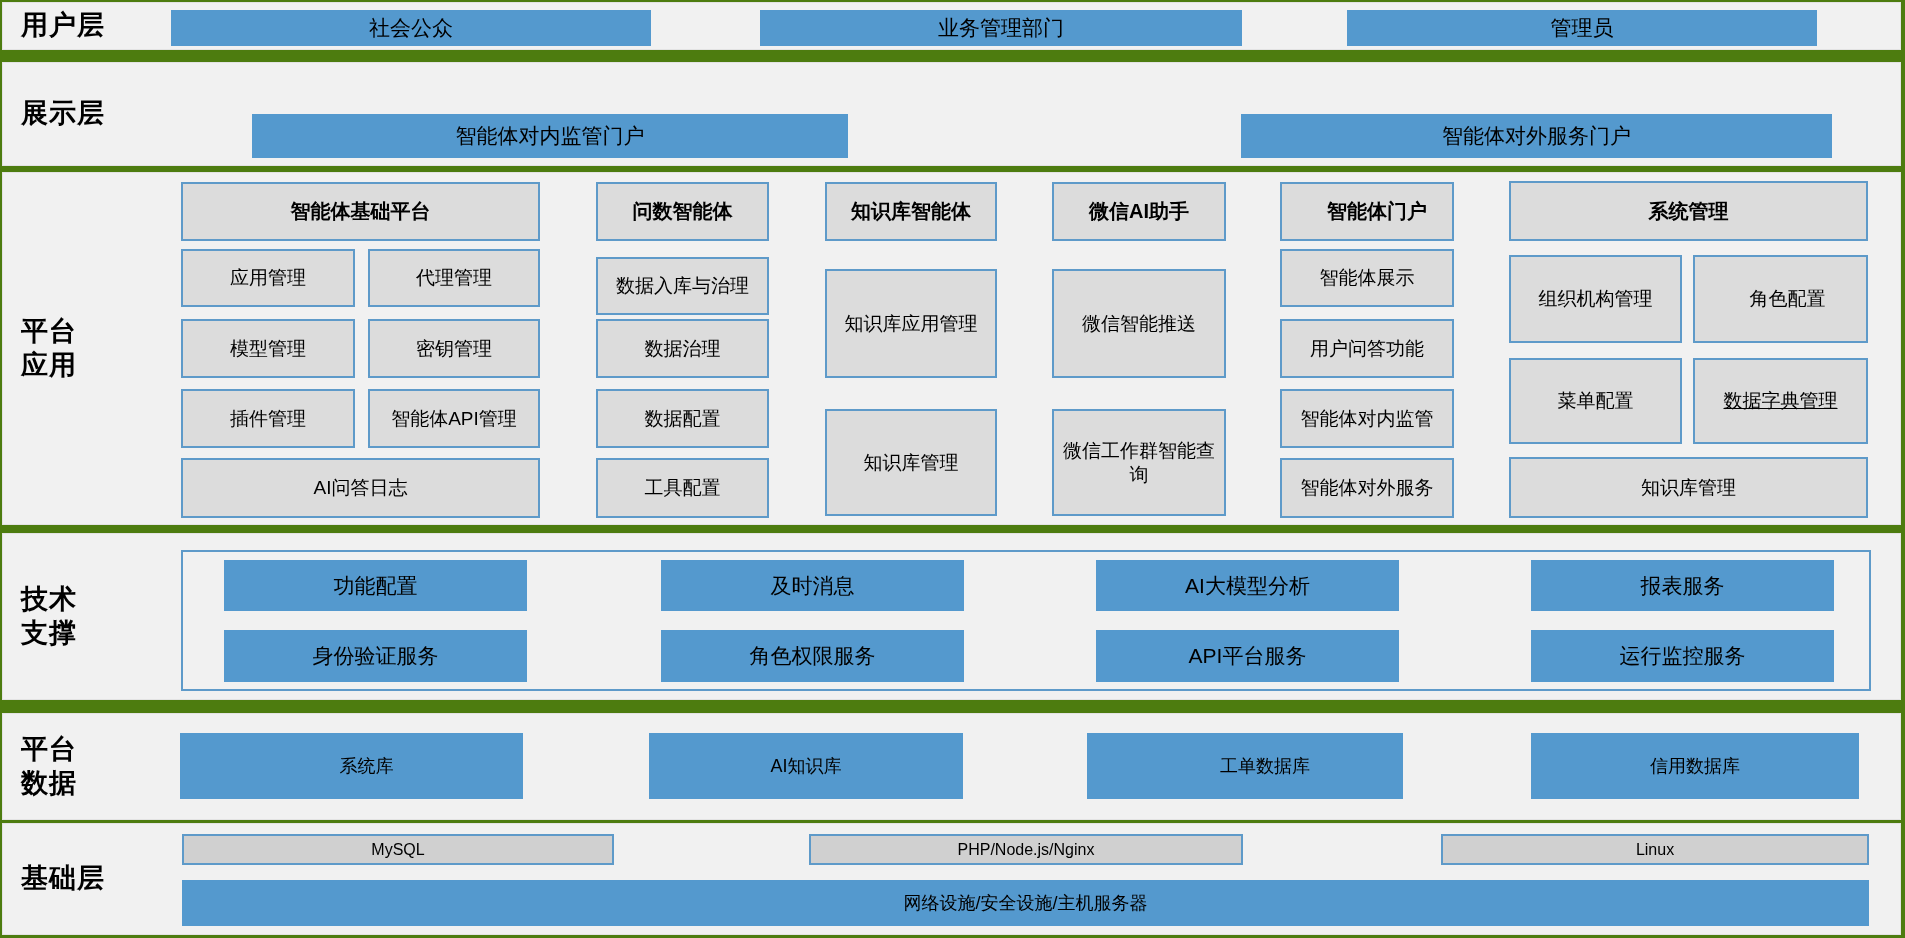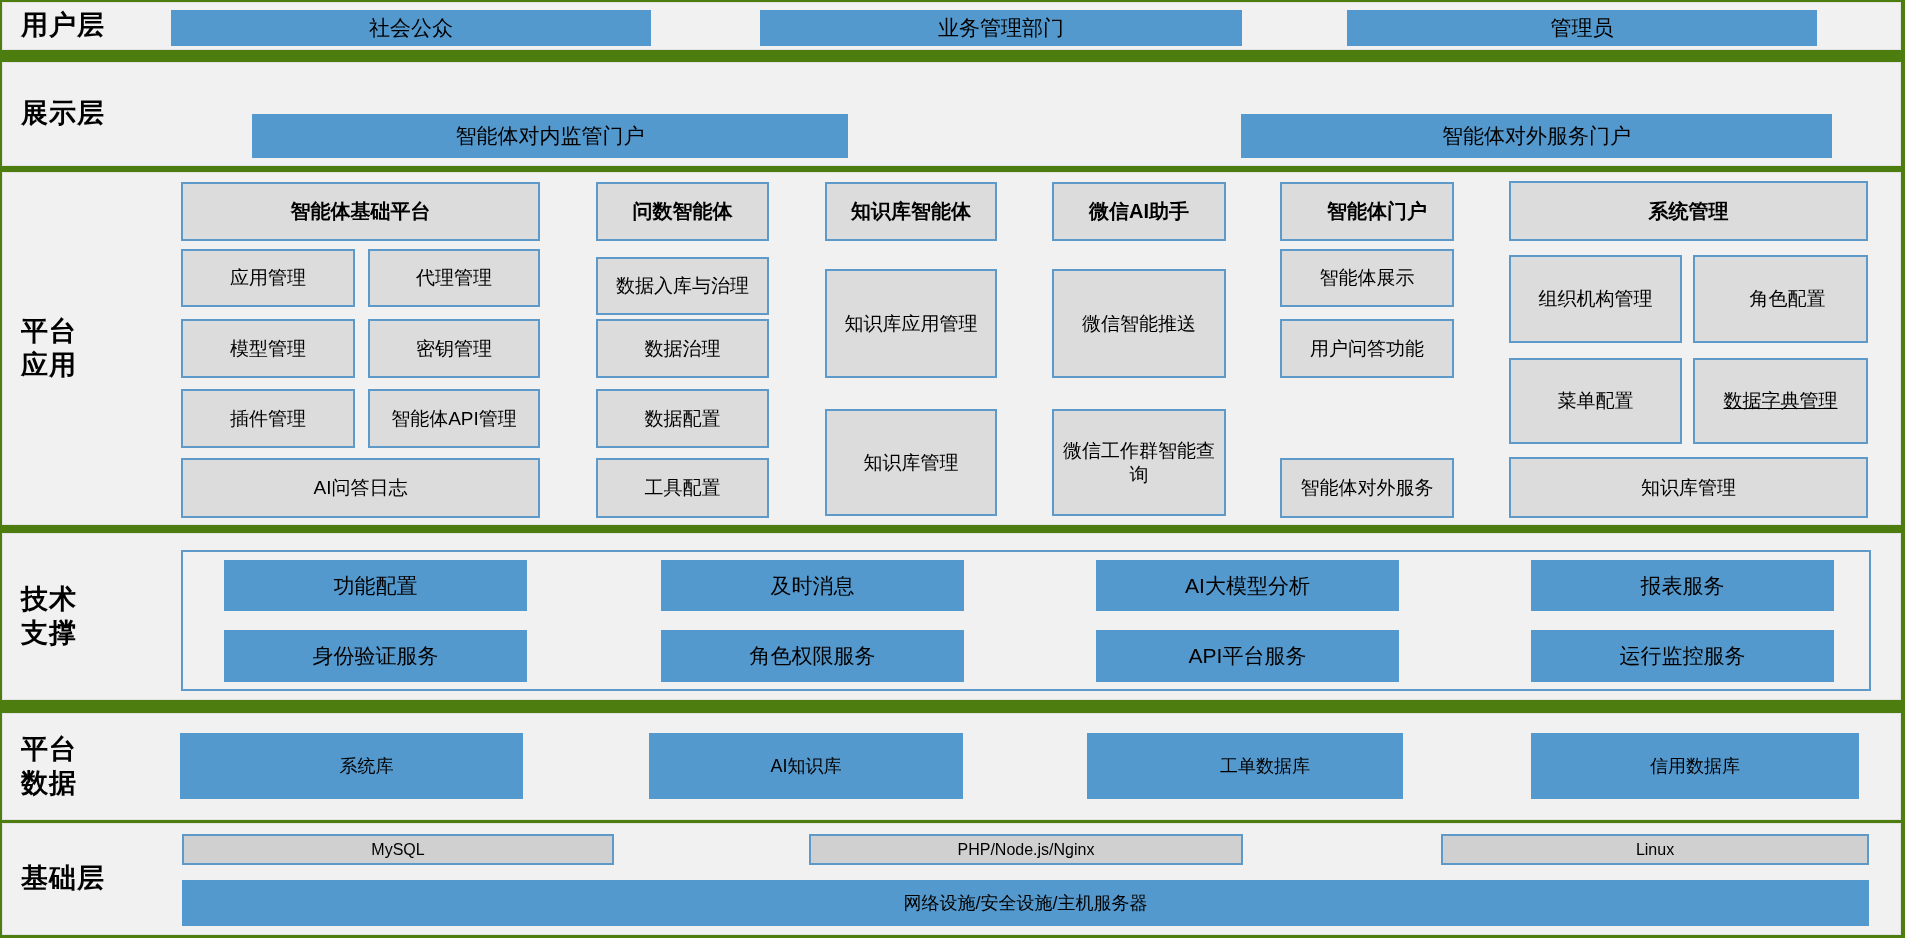--- a/index.html
+++ b/index.html
@@ -81,20 +81,21 @@
     <div class="gb" style="left:822px;top:96px;width:172px;height:109px;">知识库应用管理</div>
     <div class="gb" style="left:822px;top:236px;width:172px;height:107px;">知识库管理</div>
 
     <div class="gb hb" style="left:1049px;top:9px;width:174px;height:59px;">微信AI助手</div>
     <div class="gb" style="left:1049px;top:96px;width:174px;height:109px;">微信智能推送</div>
     <div class="gb" style="left:1049px;top:236px;width:174px;height:107px;">微信工作群智能查询</div>
 
     <div class="gb hb" style="left:1277px;top:9px;width:174px;height:59px;padding-left:22px;">智能体门户</div>
     <div class="gb" style="left:1277px;top:76px;width:174px;height:58px;">智能体展示</div>
     <div class="gb" style="left:1277px;top:146px;width:174px;height:59px;">用户问答功能</div>
+    <div class="gb" style="left:1277px;top:216px;width:174px;height:59px;">智能体对内监管</div>
     <div class="gb" style="left:1277px;top:285px;width:174px;height:60px;">智能体对外服务</div>
 
     <div class="gb hb" style="left:1506px;top:8px;width:359px;height:60px;">系统管理</div>
     <div class="gb" style="left:1506px;top:82px;width:173px;height:88px;">组织机构管理</div>
     <div class="gb" style="left:1690px;top:82px;width:175px;height:88px;padding-left:16px;">角色配置</div>
     <div class="gb" style="left:1506px;top:185px;width:173px;height:86px;">菜单配置</div>
     <div class="gb" style="left:1690px;top:185px;width:175px;height:86px;text-decoration:underline;">数据字典管理</div>
     <div class="gb" style="left:1506px;top:284px;width:359px;height:61px;">知识库管理</div>
   </section>
 

